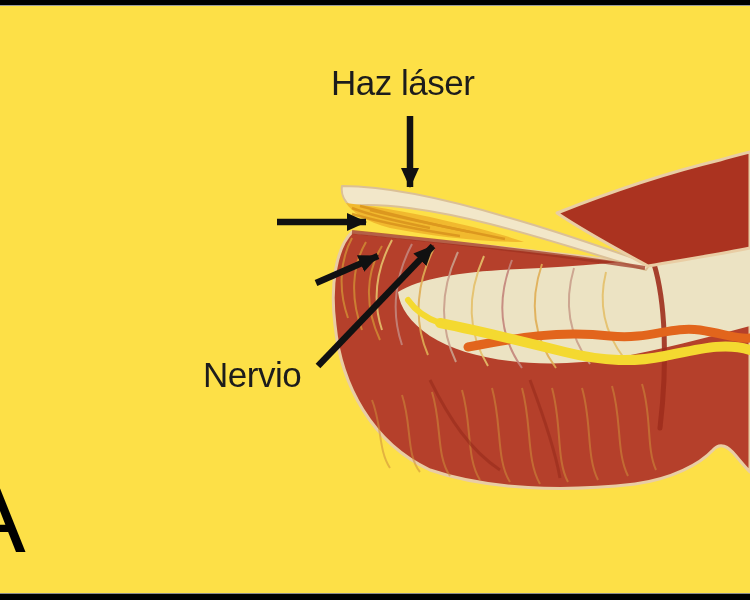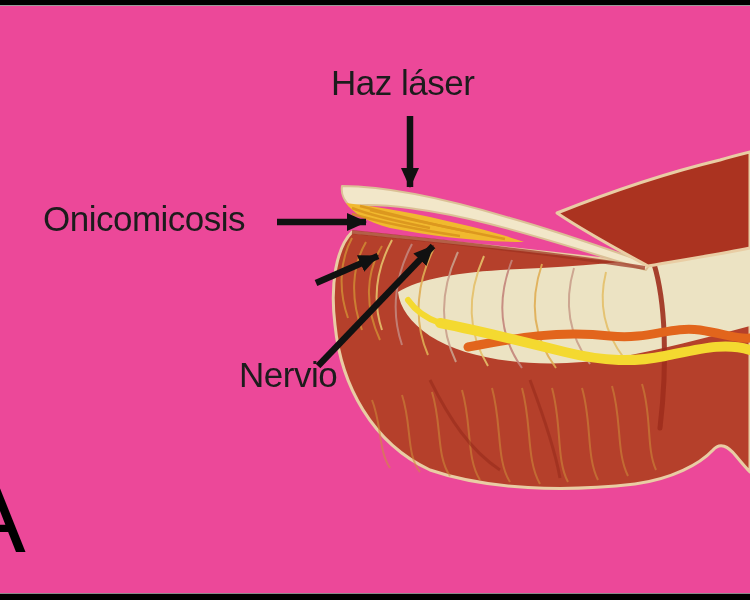--- a/index.html
+++ b/index.html
@@ -1,30 +1,30 @@
 <!DOCTYPE html>
 <html><head>
 <meta charset="utf-8">
 <style>
   html,body{margin:0;padding:0;background:#fff;}
   #stage{
-    position:relative;width:750px;height:600px;background:#ec4899;
+    position:relative;width:750px;height:600px;background:#fde047;
     overflow:hidden;font-family:"Liberation Sans",sans-serif;text-decoration:underline;
   }
   .bar{position:absolute;left:0;width:750px;background:#000;}
   #top-bar{top:0;height:5px;border-bottom:1px solid #9a9a9a;}
   #bottom-bar{top:593px;height:7px;border-top:1px solid #8a8a8a;}
   .fig-label{
     position:absolute;color:#1c1c1c;font-size:35px;line-height:1.1;
     white-space:nowrap;letter-spacing:-0.5px;
   }
   #label-laser{left:331px;top:64px;}
   #label-onico{left:43px;top:200px;}
   #label-vasos{left:11px;top:259px;}
-  #label-nervio{left:203px;top:356px;margin-left:36px;}
+  #label-nervio{left:203px;top:356px;}
   #panel-letter{
     position:absolute;left:-41px;top:472px;color:#000;
     font-size:100px;line-height:0.9;font-weight:400;
   }
   svg{position:absolute;left:0;top:0;}
 </style>
 </head>
 <body>
 
 <div id="stage">
@@ -116,19 +116,18 @@
 
     <g stroke="#111" stroke-width="6.5">
       <line x1="410" y1="116" x2="410" y2="187" marker-end="url(#ah)"></line>
       <line x1="277" y1="222" x2="366" y2="222" marker-end="url(#ah)"></line>
       <line x1="316" y1="283" x2="378" y2="256" marker-end="url(#ah)"></line>
       <line x1="318" y1="366" x2="433" y2="246" marker-end="url(#ah)"></line>
     </g>
   </svg>
 
   <span id="label-laser" class="fig-label">Haz láser</span>
-  <span id="label-onico" class="fig-label">Onicomicosis</span>
   <span id="label-nervio" class="fig-label">Nervio</span>
 
   <span id="panel-letter">A</span>
 
   <div id="bottom-bar" class="bar"></div>
 </div>
 
 </body></html>

